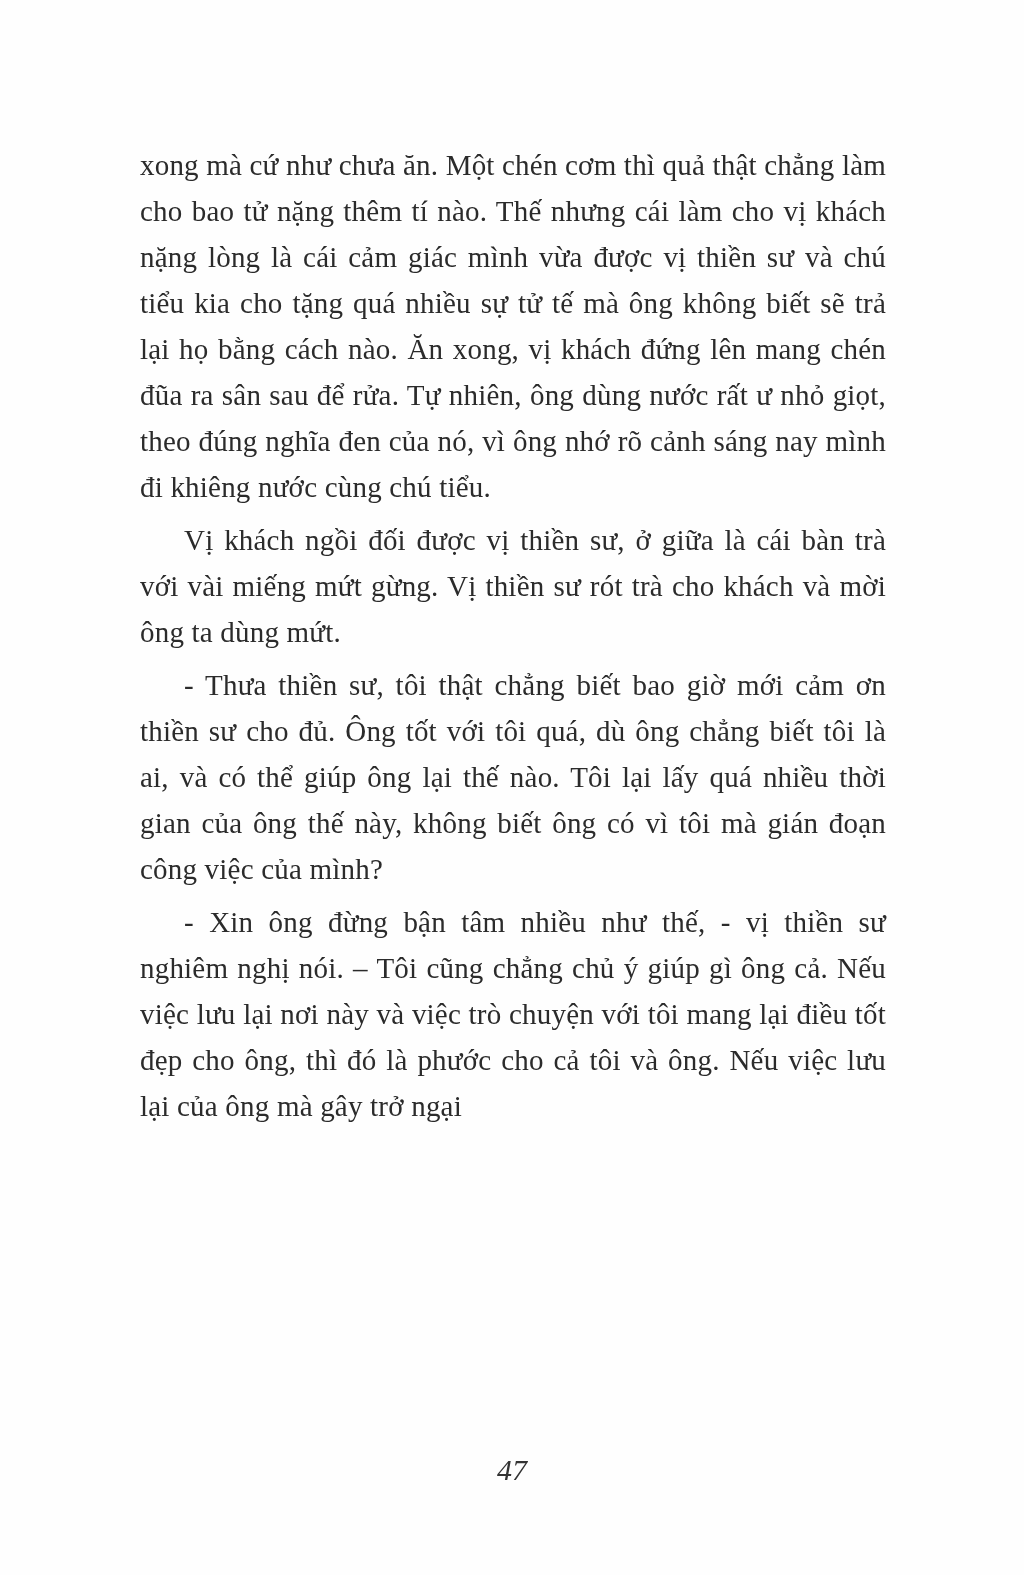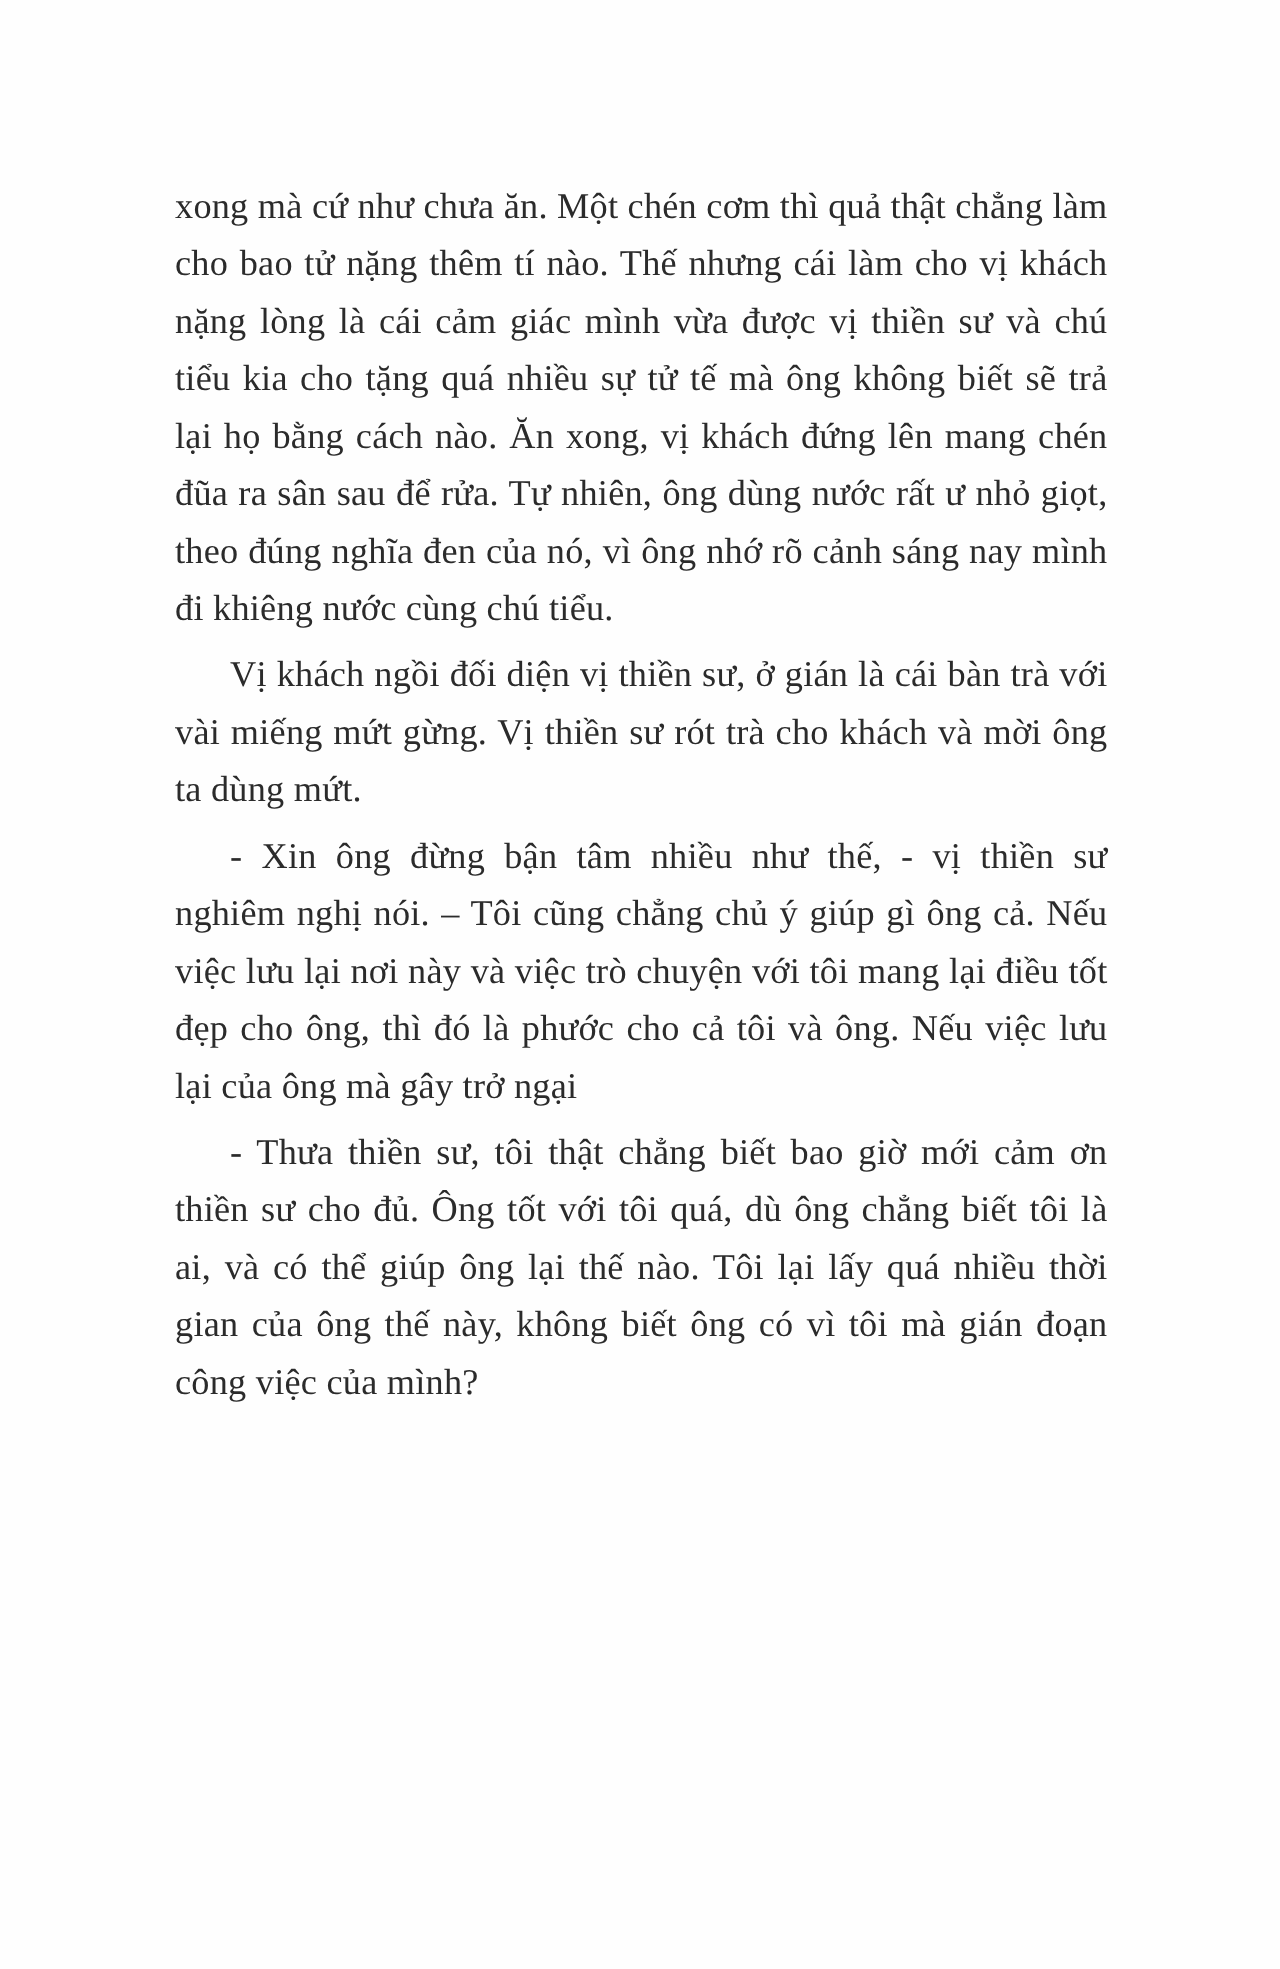--- a/index.html
+++ b/index.html
@@ -53,21 +53,22 @@
   </style>
 </head>
 <body>
 
 <div class="book-page">
 
   <div class="text-block">
     <p class="para no-indent">xong mà cứ như chưa ăn. Một chén cơm thì quả thật chẳng làm cho bao tử nặng thêm tí nào. Thế nhưng cái làm cho vị khách nặng lòng là cái cảm giác mình vừa được vị thiền sư và chú tiểu kia cho tặng quá nhiều sự tử tế mà ông không biết sẽ trả lại họ bằng cách nào. Ăn xong, vị khách đứng lên mang chén đũa ra sân sau để rửa. Tự nhiên, ông dùng nước rất ư nhỏ giọt, theo đúng nghĩa đen của nó, vì ông nhớ rõ cảnh sáng nay mình đi khiêng nước cùng chú tiểu.</p>
 
 
-    <p class="para">Vị khách ngồi đối diện vị thiền sư, ở gián là cái bàn trà với vài miếng mứt gừng. Vị thiền sư rót trà cho khách và mời ông ta dùng mứt.</p>
+    <p class="para">Vị khách ngồi đối được vị thiền sư, ở giữa là cái bàn trà với vài miếng mứt gừng. Vị thiền sư rót trà cho khách và mời ông ta dùng mứt.</p>
+
+    <p class="para">- Thưa thiền sư, tôi thật chẳng biết bao giờ mới cảm ơn thiền sư cho đủ. Ông tốt với tôi quá, dù ông chẳng biết tôi là ai, và có thể giúp ông lại thế nào. Tôi lại lấy quá nhiều thời gian của ông thế này, không biết ông có vì tôi mà gián đoạn công việc của mình?</p>
 
     <p class="para">- Xin ông đừng bận tâm nhiều như thế, - vị thiền sư nghiêm nghị nói. – Tôi cũng chẳng chủ ý giúp gì ông cả. Nếu việc lưu lại nơi này và việc trò chuyện với tôi mang lại điều tốt đẹp cho ông, thì đó là phước cho cả tôi và ông. Nếu việc lưu lại của ông mà gây trở ngại</p>
-
-    <p class="para">- Thưa thiền sư, tôi thật chẳng biết bao giờ mới cảm ơn thiền sư cho đủ. Ông tốt với tôi quá, dù ông chẳng biết tôi là ai, và có thể giúp ông lại thế nào. Tôi lại lấy quá nhiều thời gian của ông thế này, không biết ông có vì tôi mà gián đoạn công việc của mình?</p>
   </div>
 
+  <div class="page-number">47</div>
 
 </div>
 
 </body></html>

